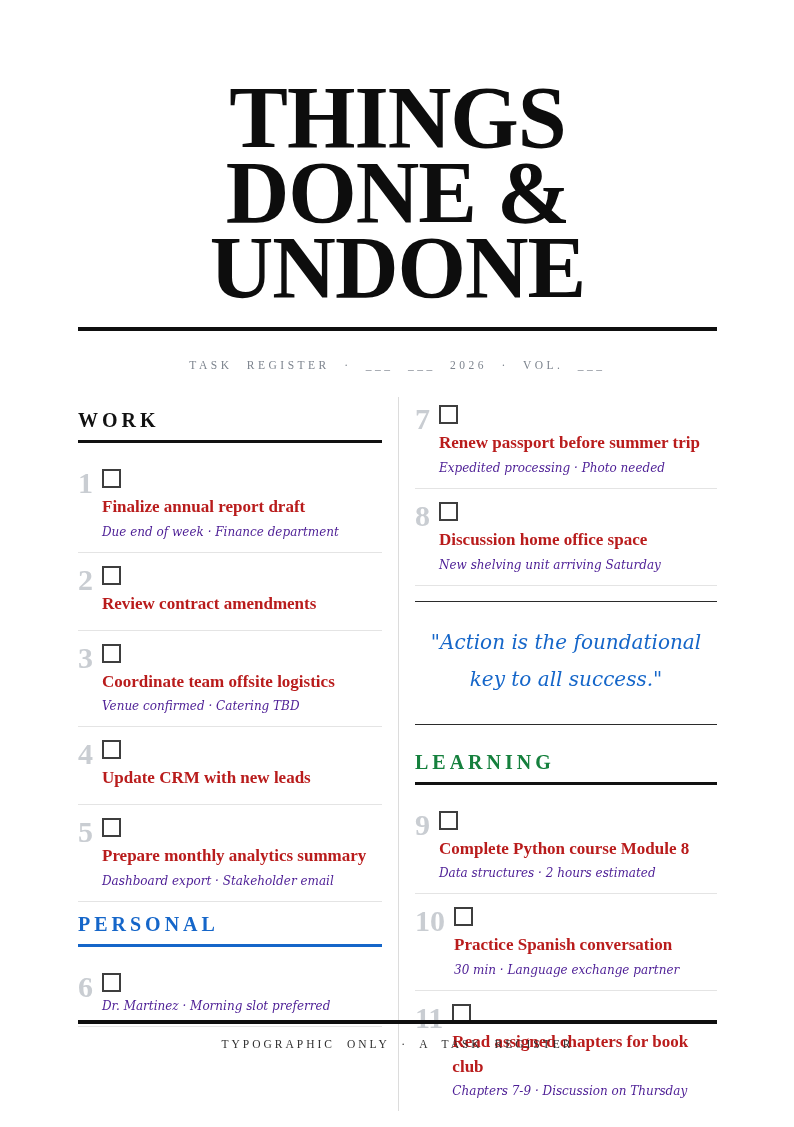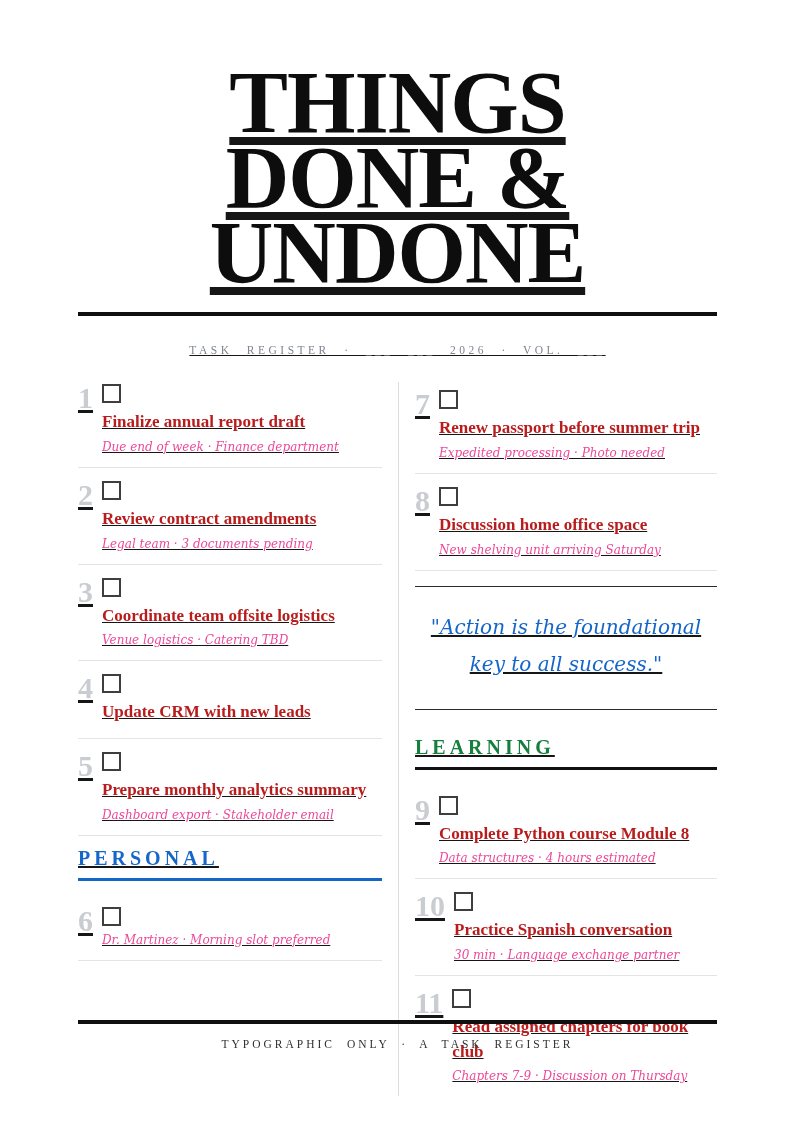--- a/index.html
+++ b/index.html
@@ -2,25 +2,24 @@
 <html><head>
 <meta charset="utf-8">
 <style>
   html,body { margin:0; padding:0; background:#ffffff; }
   .page {
     position:relative;
     width:794px; height:1127px;
     margin:0 auto;
     background:#ffffff;
     box-sizing:border-box;
-    padding:0 77px 0 78px;
+    padding:15px 77px 0 78px;
     overflow:hidden;
     font-family:"Liberation Serif", serif;
     color:#161616;
-    text-decoration:underline;
   }
 
   
   .title {
     margin:66px 0 0 0;
     text-align:center;
     font-size:88px;
     font-weight:700;
     line-height:0.85;
     letter-spacing:-1px;
@@ -88,21 +87,21 @@
     font-size:17px;
     font-weight:700;
     line-height:1.45;
     color:#b91c1c;
   }
   .task-meta {
     margin:5px 0 0 0;
     font-family:"DejaVu Serif", serif;
     font-style:italic;
     font-size:12px;
-    color:#ec4899;
+    color:#4c1d95;
   }
 
   
   .quote {
     margin:15px 0 26px 0;
     padding:22px 4px 26px 4px;
     border-top:1px solid #2b2b2b;
     border-bottom:1px solid #2b2b2b;
     text-align:center;
   }
@@ -136,45 +135,47 @@
       <span>THINGS</span>
       <span>DONE &amp;</span>
       <span>UNDONE</span>
     </h1>
     <div class="rule-thick masthead-rule"></div>
     <div class="subtitle">TASK REGISTER · ___ ___ 2026 · VOL. ___</div>
   </header>
 
   <div class="columns">
     <div class="col col-left" id="col-left">
+  <h2 class="section-header" style="color: rgb(17, 17, 17); border-bottom-color: rgb(17, 17, 17);">
+    <span class="section-label">WORK</span>
+  </h2>
 
   <article class="task">
     <div class="task-number">1</div>
     <div class="task-body">
       <span class="checkbox" role="checkbox" aria-checked="false" tabindex="0"></span>
       <h3 class="task-title">Finalize annual report draft</h3>
       <p class="task-meta">Due end of week · Finance department</p>
     </div>
   </article>
 
   <article class="task">
     <div class="task-number">2</div>
     <div class="task-body">
       <span class="checkbox" role="checkbox" aria-checked="false" tabindex="0"></span>
       <h3 class="task-title">Review contract amendments</h3>
-      <p class="task-meta">Legal team · 3 documents pending</p>
     </div>
   </article>
 
   <article class="task">
     <div class="task-number">3</div>
     <div class="task-body">
       <span class="checkbox" role="checkbox" aria-checked="false" tabindex="0"></span>
       <h3 class="task-title">Coordinate team offsite logistics</h3>
-      <p class="task-meta">Venue logistics · Catering TBD</p>
+      <p class="task-meta">Venue confirmed · Catering TBD</p>
     </div>
   </article>
 
   <article class="task">
     <div class="task-number">4</div>
     <div class="task-body">
       <span class="checkbox" role="checkbox" aria-checked="false" tabindex="0"></span>
       <h3 class="task-title">Update CRM with new leads</h3>
     </div>
   </article>
@@ -225,21 +226,21 @@
 
   <h2 class="section-header" style="color: #15803d; border-bottom-color: rgb(17, 17, 17);">
     <span class="section-label">LEARNING</span>
   </h2>
 
   <article class="task">
     <div class="task-number">9</div>
     <div class="task-body">
       <span class="checkbox" role="checkbox" aria-checked="false" tabindex="0"></span>
       <h3 class="task-title">Complete Python course Module 8</h3>
-      <p class="task-meta">Data structures · 4 hours estimated</p>
+      <p class="task-meta">Data structures · 2 hours estimated</p>
     </div>
   </article>
 
   <article class="task">
     <div class="task-number">10</div>
     <div class="task-body">
       <span class="checkbox" role="checkbox" aria-checked="false" tabindex="0"></span>
       <h3 class="task-title">Practice Spanish conversation</h3>
       <p class="task-meta">30 min · Language exchange partner</p>
     </div>

